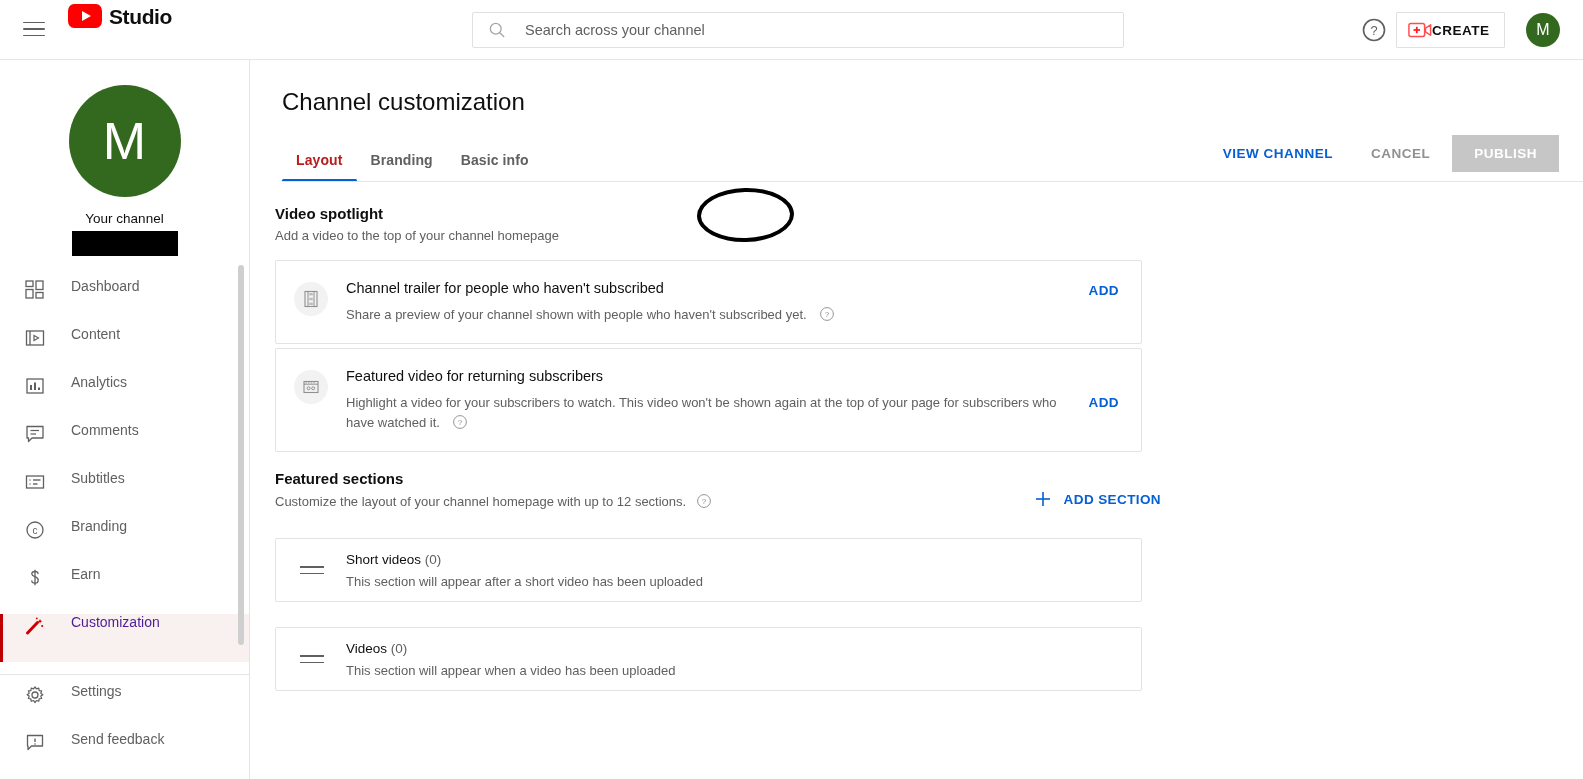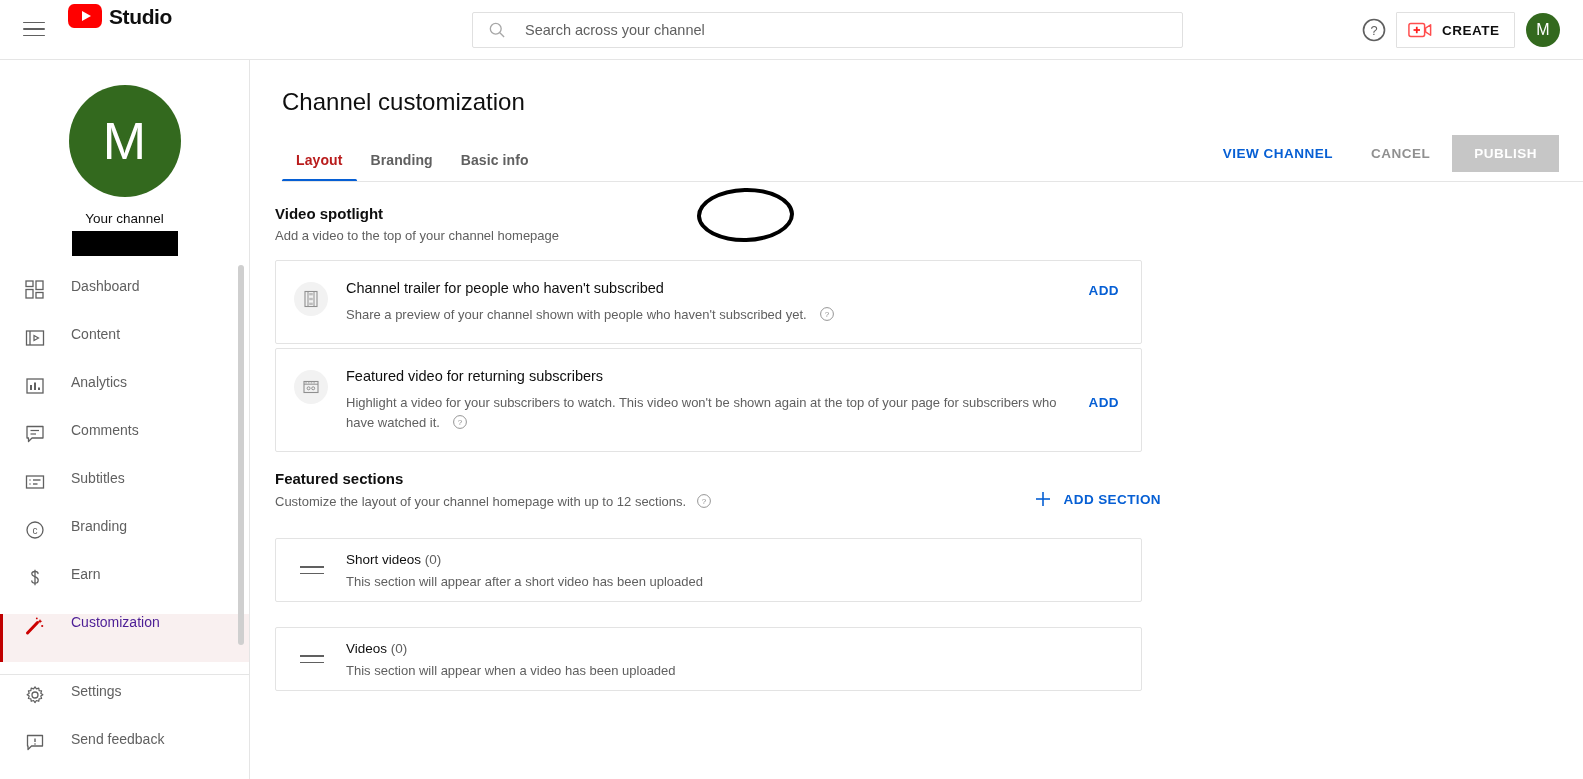--- a/index.html
+++ b/index.html
@@ -46,21 +46,21 @@
     border-bottom: 5.5px solid transparent;
     margin-left: 2px;
   }
   .brand-text {
     font-size: 21px; font-weight: bold; letter-spacing: -0.4px;
     color: #0f0f0f; line-height: 1;
   }
 
   .searchwrap {
     position: absolute; left: 472px; top: 12px;
-    width: 711px; height: 36px;
+    width: 652px; height: 36px;
     border: 1px solid #e0e0e0; border-radius: 2px;
     background: #ffffff;
     display: flex; align-items: center; padding: 0 14px;
   }
   .search-icon { width: 20px; height: 20px; flex: 0 0 20px; margin-right: 16px; opacity: .55; }
   .search-input {
     border: none; outline: none; background: transparent;
     font-family: "Liberation Sans", sans-serif;
     font-size: 14.5px; color: #0f0f0f;
     width: 100%; height: 100%;
@@ -68,21 +68,21 @@
   .search-input::placeholder { color: #606060; }
 
   .help-btn {
     position: absolute; left: 1360px; top: 16px;
     width: 28px; height: 28px; cursor: pointer;
   }
   .create-btn {
     position: absolute; left: 1396px; top: 12px;
     height: 36px; padding: 0 14px 0 11px;
     border: 1px solid #e0e0e0; background: #ffffff;
-    display: flex; align-items: center; gap: 10px;
+    display: flex; align-items: center; 
     cursor: pointer; border-radius: 1px;
   }
   .create-label { font-size: 13.5px; font-weight: bold; letter-spacing: .5px; color: #0f0f0f; }
   .avatar-top {
     position: absolute; left: 1526px; top: 13px;
     width: 34px; height: 34px; border-radius: 50%;
     background: #33691e;
     display: flex; align-items: center; justify-content: center;
     color: #ffffff; font-size: 16px; cursor: pointer;
   }

